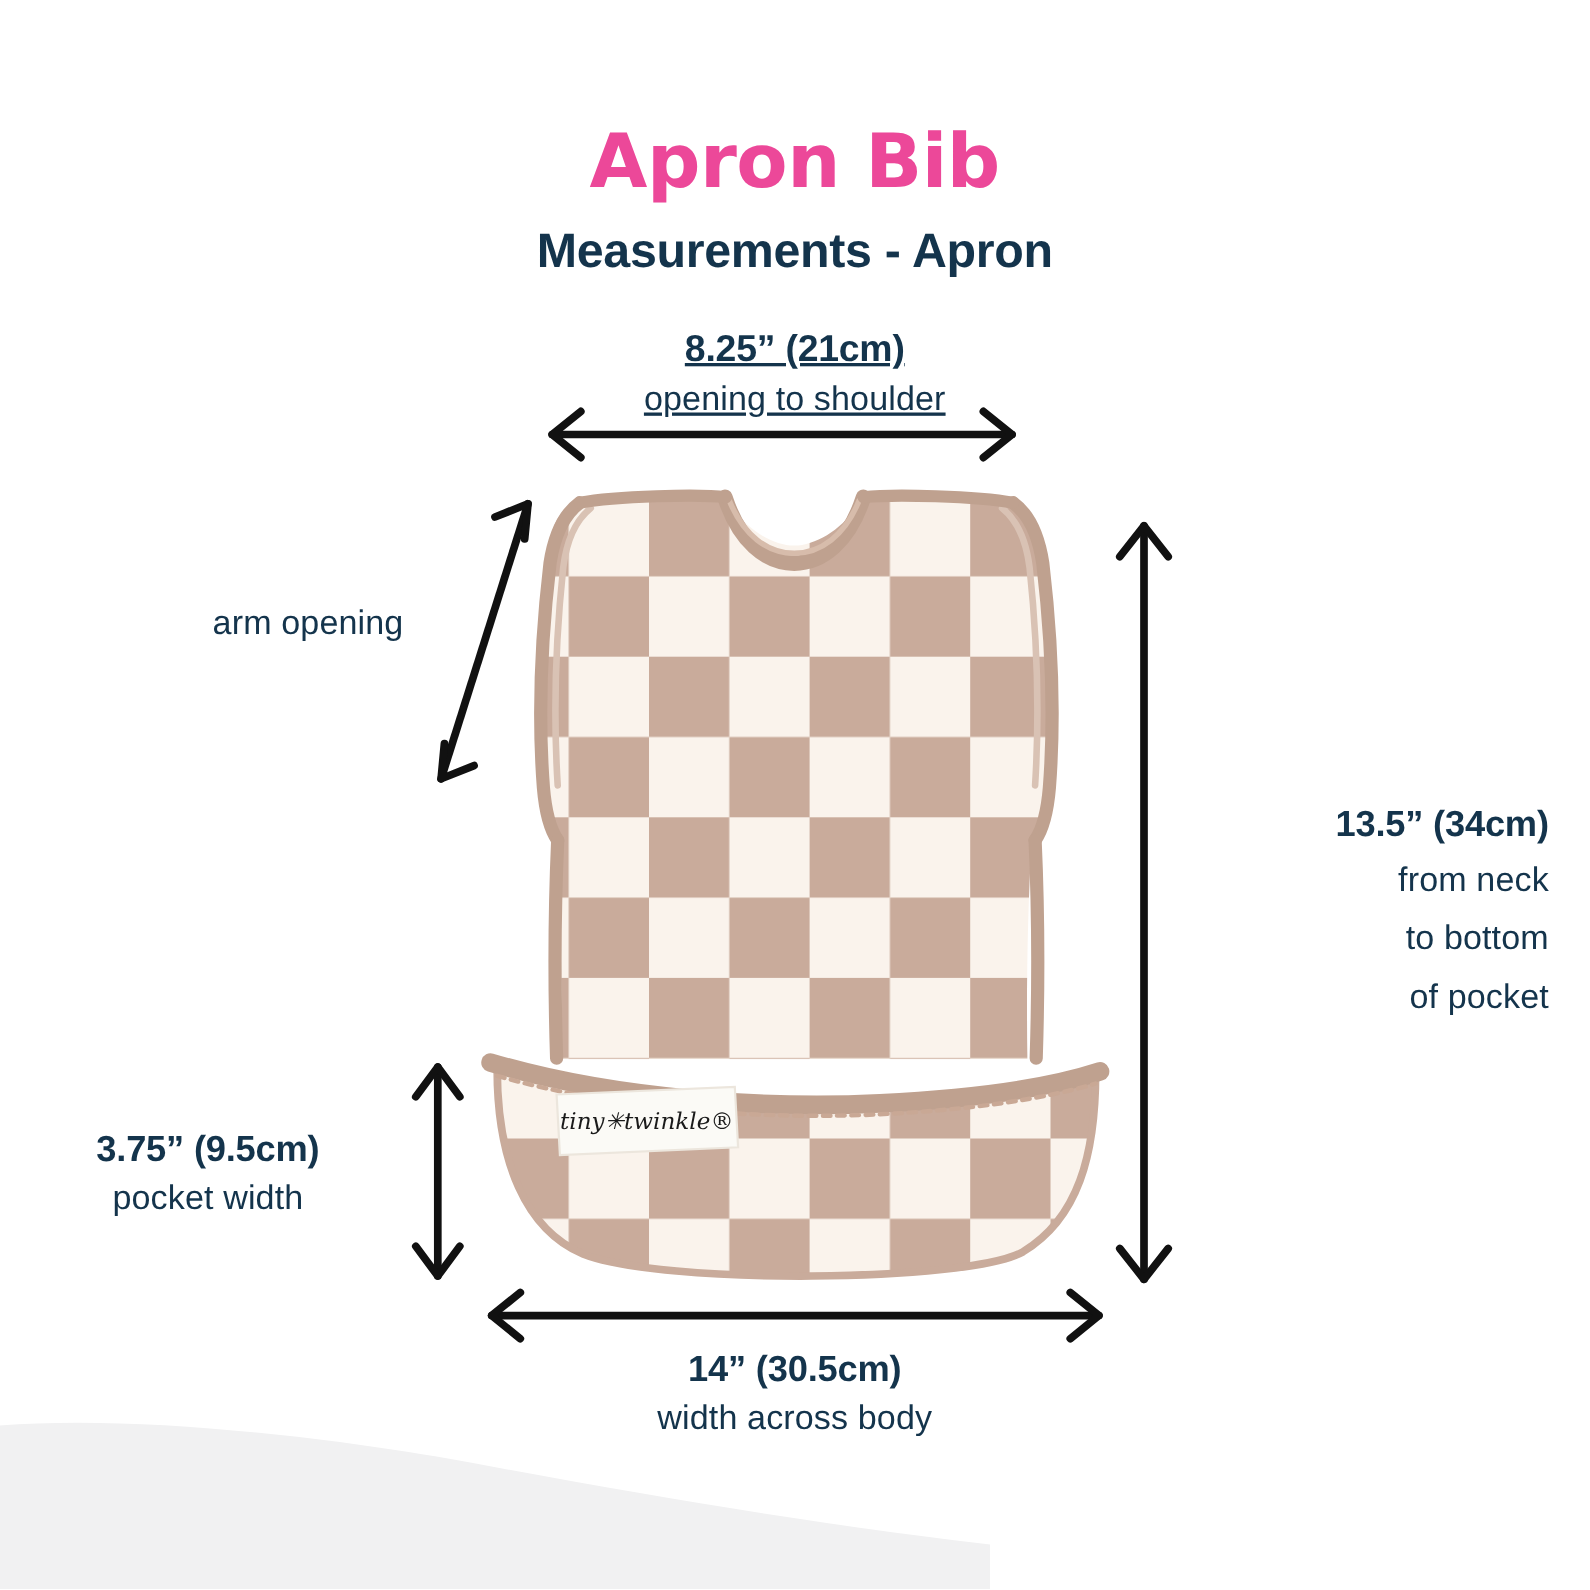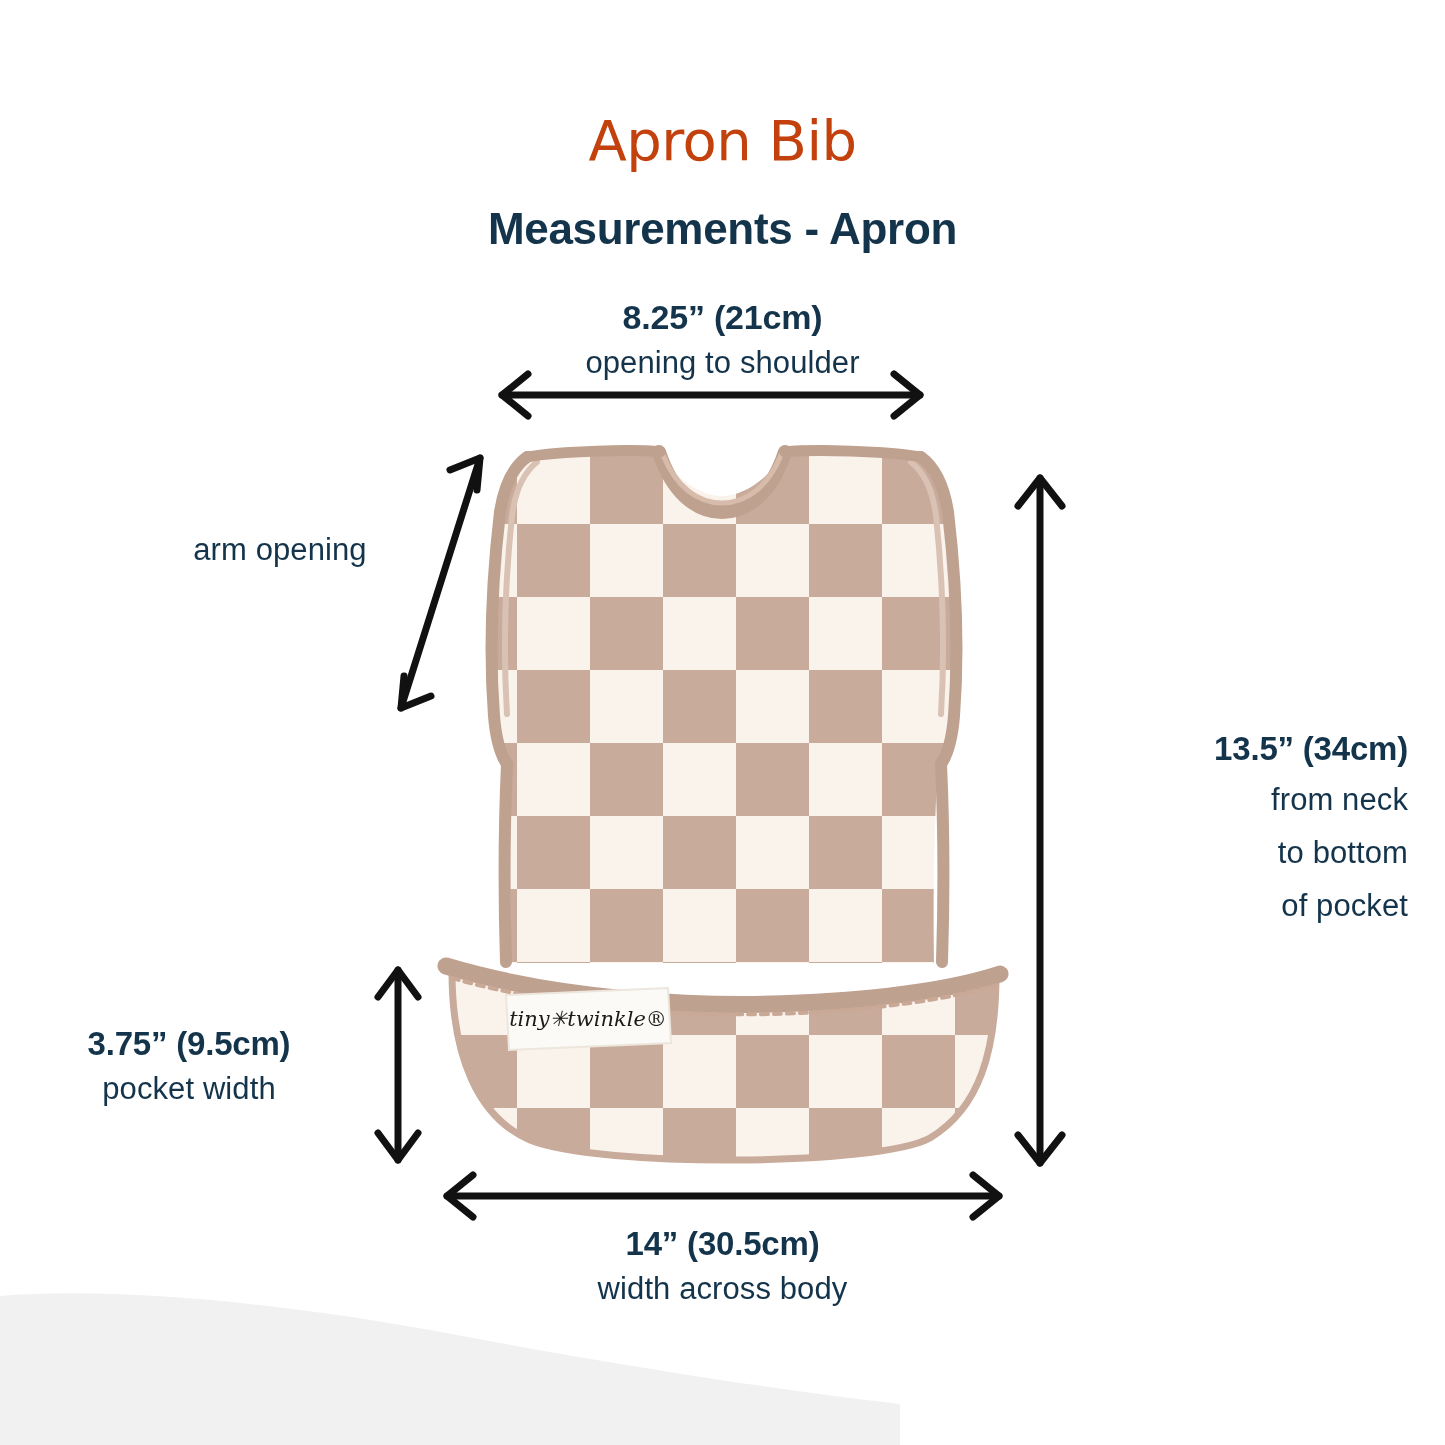--- a/index.html
+++ b/index.html
@@ -19,24 +19,24 @@
     overflow: hidden;
   }
 
   
   #title {
     position: absolute;
     left: 0;
     top: 108px;
     width: 1445px;
     text-align: center;
-    font-size: 56px;
-    font-weight: 400;
+    font-size: 68px;
+    font-weight: 700;
     letter-spacing: -0.5px;
-    color: #c2410c;
+    color: #ec4899;
     font-family: "DejaVu Sans", sans-serif;
   }
   #subtitle {
     position: absolute;
     left: 0;
     top: 204px;
     width: 1445px;
     text-align: center;
     font-size: 44px;
     font-weight: 700;
@@ -54,29 +54,29 @@
   }
   .measure-desc {
     font-weight: 400;
     font-size: 31px;
     letter-spacing: 0.1px;
     white-space: nowrap;
     line-height: 1.32;
   }
 
   #label-shoulder {
-    left: 0; top: 298px; width: 1445px; text-align: center;
+    left: 0; top: 298px; width: 1445px; text-align: center; text-decoration: underline;
   }
   #label-shoulder .measure-value { font-size: 34px; }
   #label-shoulder .measure-desc { margin-top: 6px; }
 
   #label-arm {
     left: 0; top: 524px; width: 560px; text-align: center;
   }
-  #label-arm .measure-desc { margin-top: 6px; }
+  #label-arm .measure-desc { margin-top: 22px; }
 
   #label-height {
     left: 1078px; top: 730px; width: 330px; text-align: right;
   }
   #label-height .measure-desc { margin-top: 12px; }
 
   #label-pocket {
     left: 0; top: 1025px; width: 378px; text-align: center;
   }
   #label-pocket .measure-desc { margin-top: 6px; }

